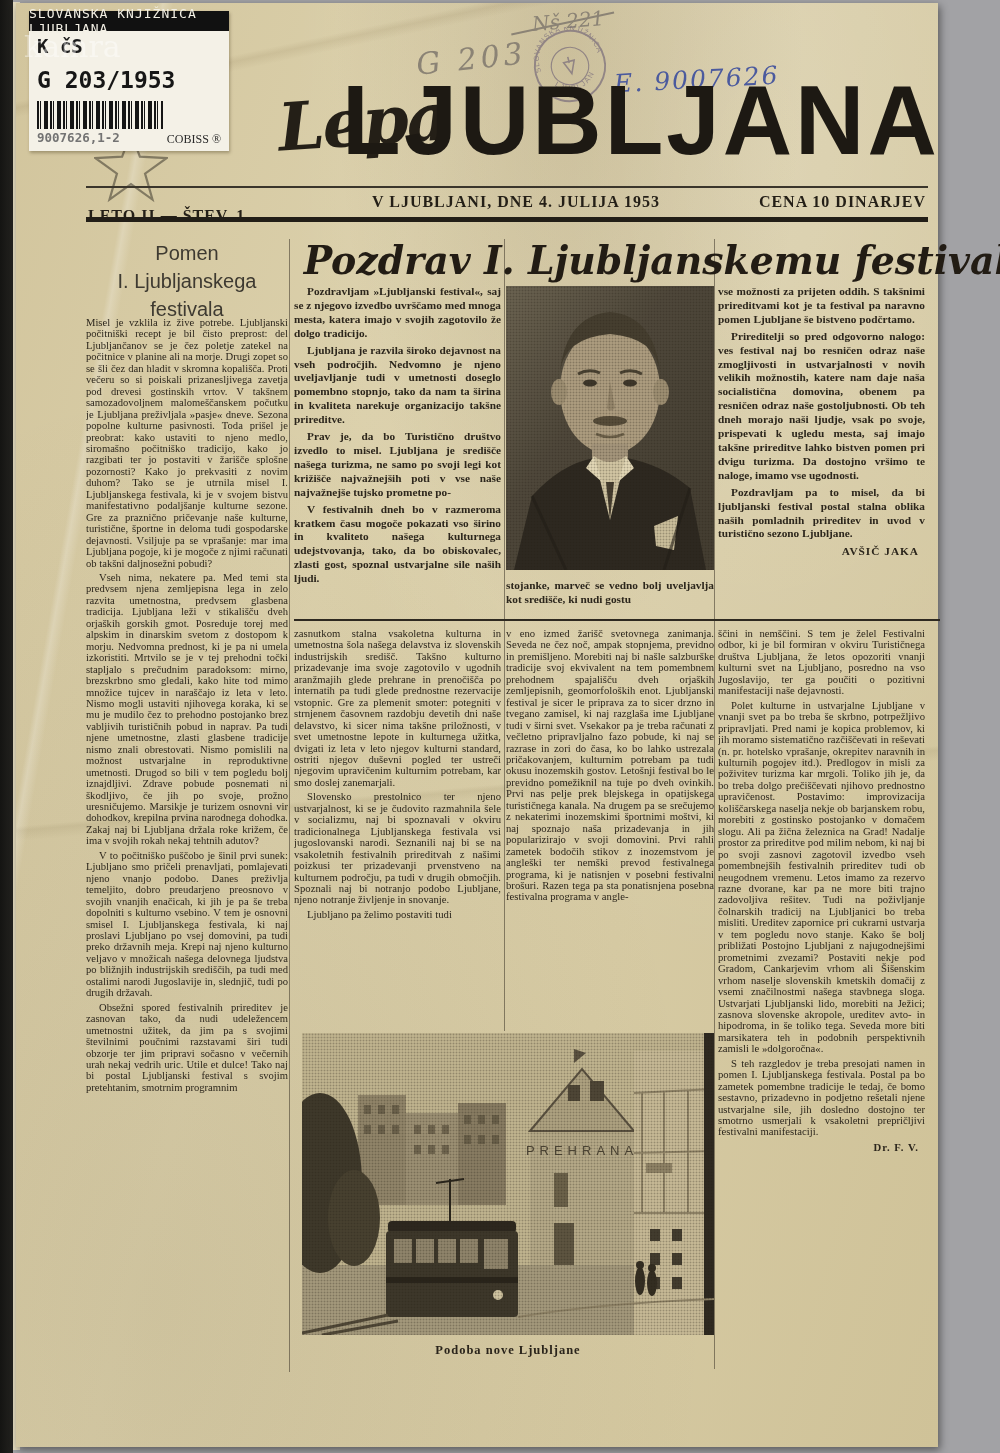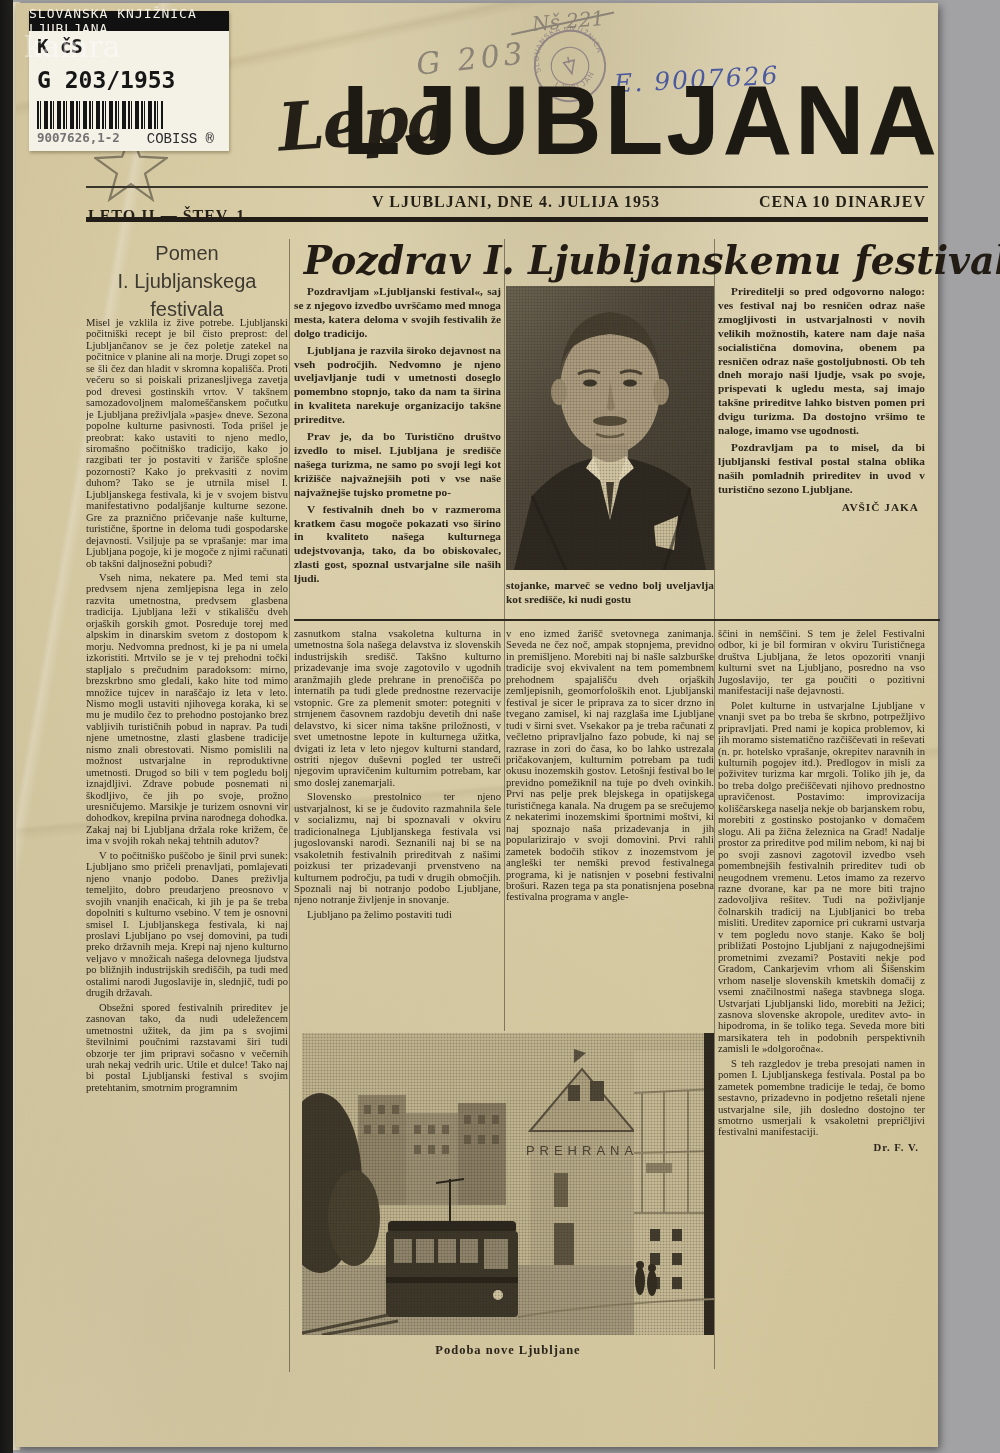--- a/index.html
+++ b/index.html
@@ -30,21 +30,21 @@
 
   
   .label{left:13px;top:8px;width:200px;height:140px;background:#f4f1e7;box-shadow:1px 2px 3px rgba(60,50,20,.35);z-index:5;}
   .label-header{position:absolute;left:0;top:0;width:100%;height:20px;background:#111;color:#f2efe4;
     font-family:"DejaVu Sans Mono", monospace;font-size:13px;letter-spacing:1px;display:flex;align-items:center;justify-content:center;}
   .label-line1{position:absolute;left:8px;top:24px;font-family:"DejaVu Sans Mono", monospace;font-weight:bold;font-size:19px;color:#1c1c1c;}
   .label-line2{position:absolute;left:8px;top:56px;font-family:"DejaVu Sans Mono", monospace;font-weight:bold;font-size:23px;color:#161616;}
   .barcode{position:absolute;left:8px;top:90px;width:126px;height:28px;
     background:repeating-linear-gradient(90deg,#151515 0 2px,transparent 2px 3px,#151515 3px 4px,transparent 4px 7px,#151515 7px 11px,transparent 11px 13px);}
   .barcode-num{position:absolute;left:8px;top:119px;font-family:"DejaVu Sans Mono", monospace;font-weight:bold;font-size:12.5px;color:#737373;}
-  .cobiss{position:absolute;right:15px;bottom:4px;font-family:Liberation Mono, monospace;font-size:14px;color:#2a2a2a;}
+  .cobiss{position:absolute;right:8px;bottom:4px;font-family:Liberation Serif, serif;font-size:12px;color:#2a2a2a;}
   .kamra{left:8px;top:26px;z-index:6;font-size:30px;color:rgba(255,255,255,.42);font-family:"DejaVu Serif", serif;}
 
   
   .hand{font-family:"DejaVu Serif", serif;font-style:italic;}
   .pencil{color:#8b8375;}
   .inkblue{color:#4b5a9e;}
   .note-crossed{left:516px;top:6px;font-size:20px;transform:rotate(-5deg);}
   .note-crossed::after{content:"";position:absolute;left:-22px;top:13px;width:105px;height:2px;background:#8b8375;transform:rotate(-7deg);}
   .note-g203{left:400px;top:38px;font-size:30px;letter-spacing:4px;transform:rotate(-6deg);}
   .note-acc{left:598px;top:62px;font-size:25px;letter-spacing:2px;transform:rotate(-3deg);}
@@ -149,21 +149,21 @@
   <div class="abs col side" style="left:70px;top:314px;width:202px;height:1060px;">
     <p class="par ni">Misel je vzklila iz žive potrebe. Ljubljanski počitniški recept je bil čisto preprost: del Ljubljančanov se je čez poletje zatekel na počitnice v planine ali na morje. Drugi zopet so se šli čez dan hladit v skromna kopališča. Proti večeru so si poiskali prizanesljivega zavetja pod drevesi gostinskih vrtov. V takšnem samozadovoljnem malomeščanskem počutku je Ljubljana preživljala »pasje« dneve. Sezona popolne kulturne pasivnosti. Toda prišel je preobrat: kako ustaviti to njeno medlo, siromašno počitniško tradicijo, kako jo razgibati ter jo postaviti v žarišče splošne pozornosti? Kako jo prekvasiti z novim duhom? Tako se je utrnila misel I. Ljubljanskega festivala, ki je v svojem bistvu manifestativno podaljšanje kulturne sezone. Gre za praznično pričevanje naše kulturne, turistične, športne in deloma tudi gospodarske dejavnosti. Vsiljuje pa se vprašanje: mar ima Ljubljana pogoje, ki je mogoče z njimi računati ob takšni daljnosežni pobudi?</p>
     <p class="par">Vseh nima, nekatere pa. Med temi sta predvsem njena zemljepisna lega in zelo razvita umetnostna, predvsem glasbena tradicija. Ljubljana leži v stikališču dveh orjaških gorskih gmot. Posreduje torej med alpskim in dinarskim svetom z dostopom k morju. Nedvomna prednost, ki je pa ni umela izkoristiti. Mrtvilo se je v tej prehodni točki stapljalo s prečudnim paradoksom: mirno, brezskrbno smo gledali, kako hite tod mimo množice tujcev in naraščajo iz leta v leto. Nismo mogli ustaviti njihovega koraka, ki se mu je mudilo čez to prehodno postojanko brez vabljivih turističnih pobud in naprav. Pa tudi njene umetnostne, zlasti glasbene tradicije nismo znali obrestovati. Nismo pomislili na možnost ustvarjalne in reproduktivne umetnosti. Drugod so bili v tem pogledu bolj iznajdljivi. Zdrave pobude posnemati ni škodljivo, če jih po svoje, prožno uresničujemo. Marsikje je turizem osnovni vir dohodkov, krepilna prvina narodnega dohodka. Zakaj naj bi Ljubljana držala roke križem, če ima v svojih rokah nekaj tehtnih adutov?</p>
     <p class="par">V to počitniško puščobo je šinil prvi sunek: Ljubljano smo pričeli prenavljati, pomlajevati njeno vnanjo podobo. Danes preživlja temeljito, dobro preudarjeno preosnovo v svojih vnanjih enačicah, ki jih je pa še treba dopolniti s kulturno vsebino. V tem je osnovni smisel I. Ljubljanskega festivala, ki naj proslavi Ljubljano po vsej domovini, pa tudi preko državnih meja. Krepi naj njeno kulturno veljavo v množicah našega delovnega ljudstva po bližnjih industrijskih središčih, pa tudi med ostalimi narodi Jugoslavije in, slednjič, tudi po drugih državah.</p>
     <p class="par">Obsežni spored festivalnih prireditev je zasnovan tako, da nudi udeležencem umetnostni užitek, da jim pa s svojimi številnimi poučnimi razstavami širi tudi obzorje ter jim pripravi sočasno v večernih urah nekaj vedrih uric. Utile et dulce! Tako naj bi postal Ljubljanski festival s svojim pretehtanim, smotrnim programnim</p>
   </div>
 
   <div class="abs headline">Pozdrav I. Ljubljanskemu festivalu</div>
 
   <div class="abs col upper" style="left:278px;top:282px;width:207px;height:334px;">
-    <p class="par">Pozdravljam »Ljubljanski festival«, saj se z njegovo izvedbo uvrščamo med mnoga mesta, katera deloma v svojih festivalih že dolgo tradicijo.</p>
+    <p class="par">Pozdravljam »Ljubljanski festival«, saj se z njegovo izvedbo uvrščamo med mnoga mesta, katera imajo v svojih zagotovilo že dolgo tradicijo.</p>
     <p class="par">Ljubljana je razvila široko dejavnost na vseh področjih. Nedvomno je njeno uveljavljanje tudi v umetnosti doseglo pomembno stopnjo, tako da nam ta širina in kvaliteta narekuje organizacijo takšne prireditve.</p>
     <p class="par">Prav je, da bo Turistično društvo izvedlo to misel. Ljubljana je središče našega turizma, ne samo po svoji legi kot križišče najvažnejših poti v vse naše najvažnejše tujsko prometne po-</p>
     <p class="par">V festivalnih dneh bo v razmeroma kratkem času mogoče pokazati vso širino in kvaliteto našega kulturnega udejstvovanja, tako, da bo obiskovalec, zlasti gost, spoznal ustvarjalne sile naših ljudi.</p>
   </div>
 
   <div class="abs photo" style="left:490px;top:283px;width:208px;height:284px;">
     <svg width="208" height="284" viewBox="0 0 208 284" preserveAspectRatio="none">
       <defs>
         <linearGradient id="pbg" x1="0" y1="0" x2="1" y2="1">
           <stop offset="0" stop-color="#6a6250"></stop>
@@ -192,20 +192,21 @@
       <polygon points="148,240 172,230 168,264 150,260" fill="#c8bc99"></polygon>
       <path d="M26,210 L60,284 M184,202 L158,284" stroke="#221e17" stroke-width="3" opacity=".6"></path>
     </svg>
   </div>
 
   <div class="abs col upper" style="left:490px;top:576px;width:208px;height:38px;">
     <p class="par ni">stojanke, marveč se vedno bolj uveljavlja kot središče, ki nudi gostu</p>
   </div>
 
   <div class="abs col upper" style="left:702px;top:282px;width:207px;height:334px;">
+    <p class="par ni">vse možnosti za prijeten oddih. S takšnimi prireditvami kot je ta festival pa naravno pomen Ljubljane še bistveno podčrtamo.</p>
     <p class="par">Prireditelji so pred odgovorno nalogo: ves festival naj bo resničen odraz naše zmogljivosti in ustvarjalnosti v novih velikih možnostih, katere nam daje naša socialistična domovina, obenem pa resničen odraz naše gostoljubnosti. Ob teh dneh morajo naši ljudje, vsak po svoje, prispevati k ugledu mesta, saj imajo takšne prireditve lahko bistven pomen pri dvigu turizma. Da dostojno vršimo te naloge, imamo vse ugodnosti.</p>
     <p class="par">Pozdravljam pa to misel, da bi ljubljanski festival postal stalna oblika naših pomladnih prireditev in uvod v turistično sezono Ljubljane.</p>
     <div class="sig">AVŠIČ JAKA</div>
   </div>
 
   <div class="abs hrule-main"></div>
 
   <div class="abs col lower" style="left:278px;top:625px;width:207px;height:402px;">
     <p class="par ni">zasnutkom stalna vsakoletna kulturna in umetnostna šola našega delavstva iz slovenskih industrijskih središč. Takšno kulturno prizadevanje ima svoje zagotovilo v ugodnih aranžmajih glede prehrane in prenočišča po internatih pa tudi glede prednostne rezervacije vstopnic. Gre za plemenit smoter: potegniti v strnjenem časovnem razdobju devetih dni naše delavstvo, ki sicer nima takšne priložnosti, v svet umetnostne lepote in kulturnega užitka, dvigati iz leta v leto njegov kulturni standard, ostriti njegov duševni pogled ter ustreči njegovim upravičenim kulturnim potrebam, kar smo doslej zanemarjali.</p>
     <p class="par">Slovensko prestolnico ter njeno ustvarjalnost, ki se je čudovito razmahnila šele v socializmu, naj bi spoznavali v okviru tradicionalnega Ljubljanskega festivala vsi jugoslovanski narodi. Seznanili naj bi se na vsakoletnih festivalnih prireditvah z našimi poizkusi ter prizadevanji prvenstveno na kulturnem področju, pa tudi v drugih območjih. Spoznali naj bi notranjo podobo Ljubljane, njeno notranje življenje in snovanje.</p>

